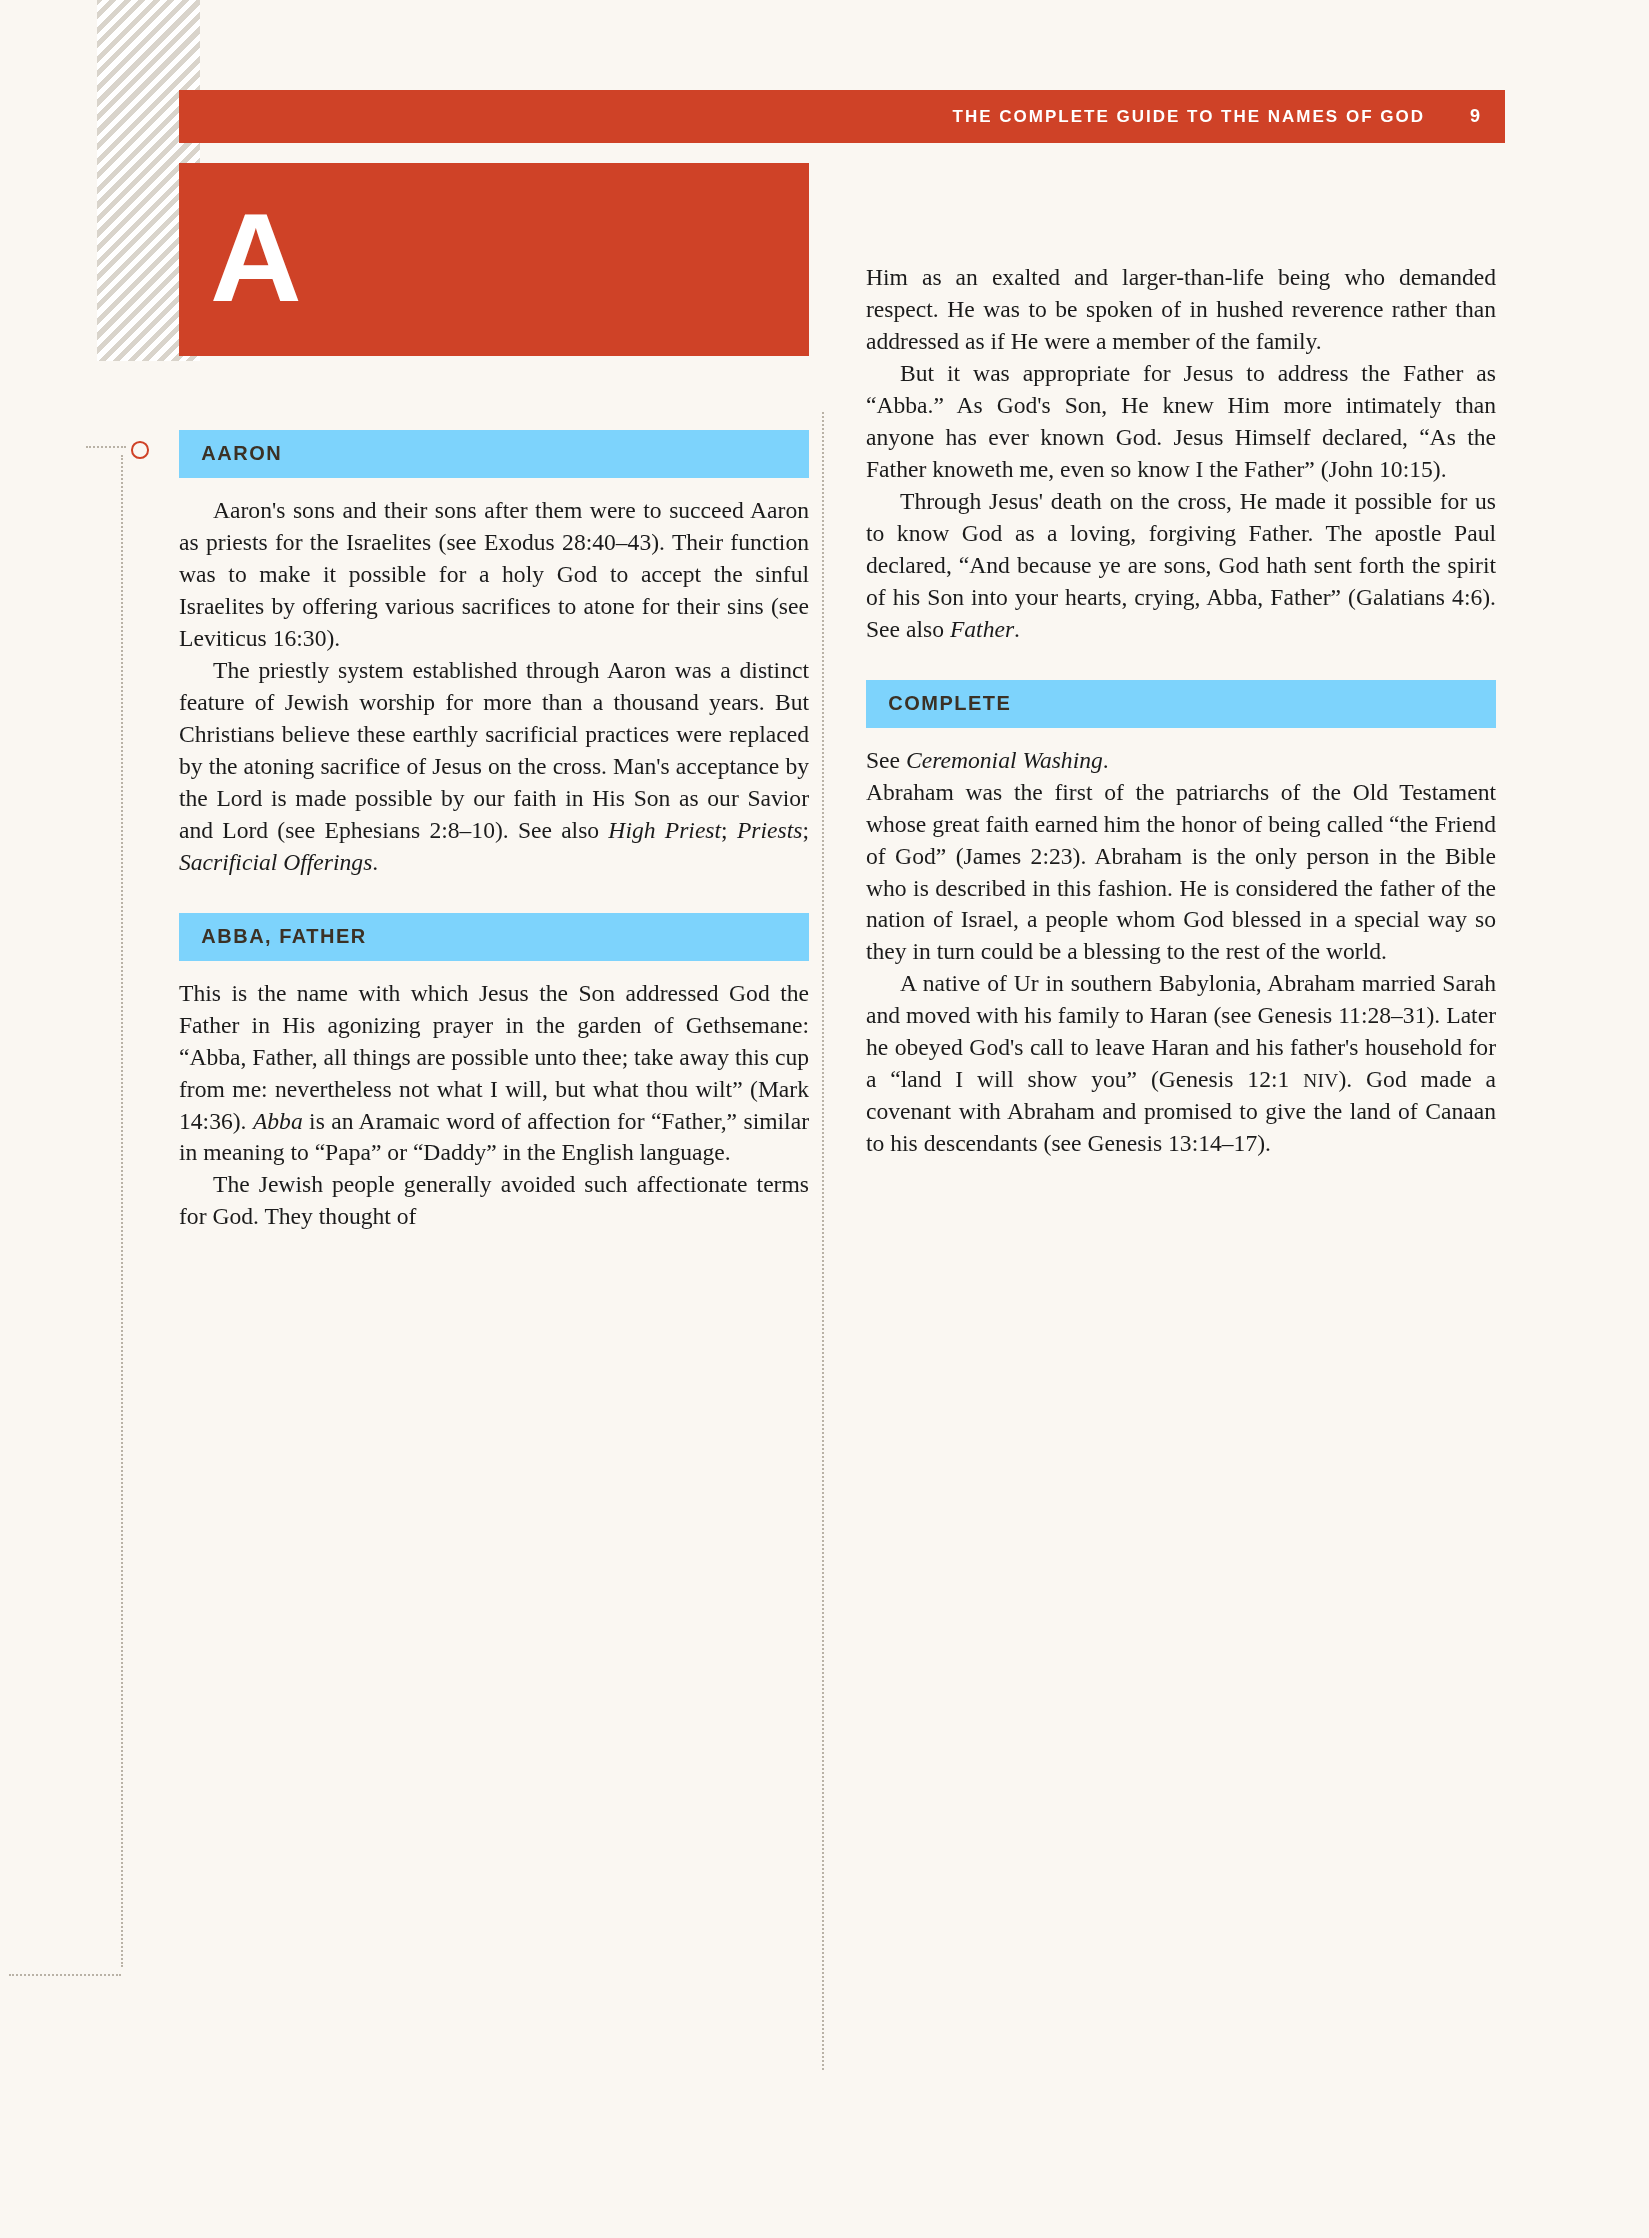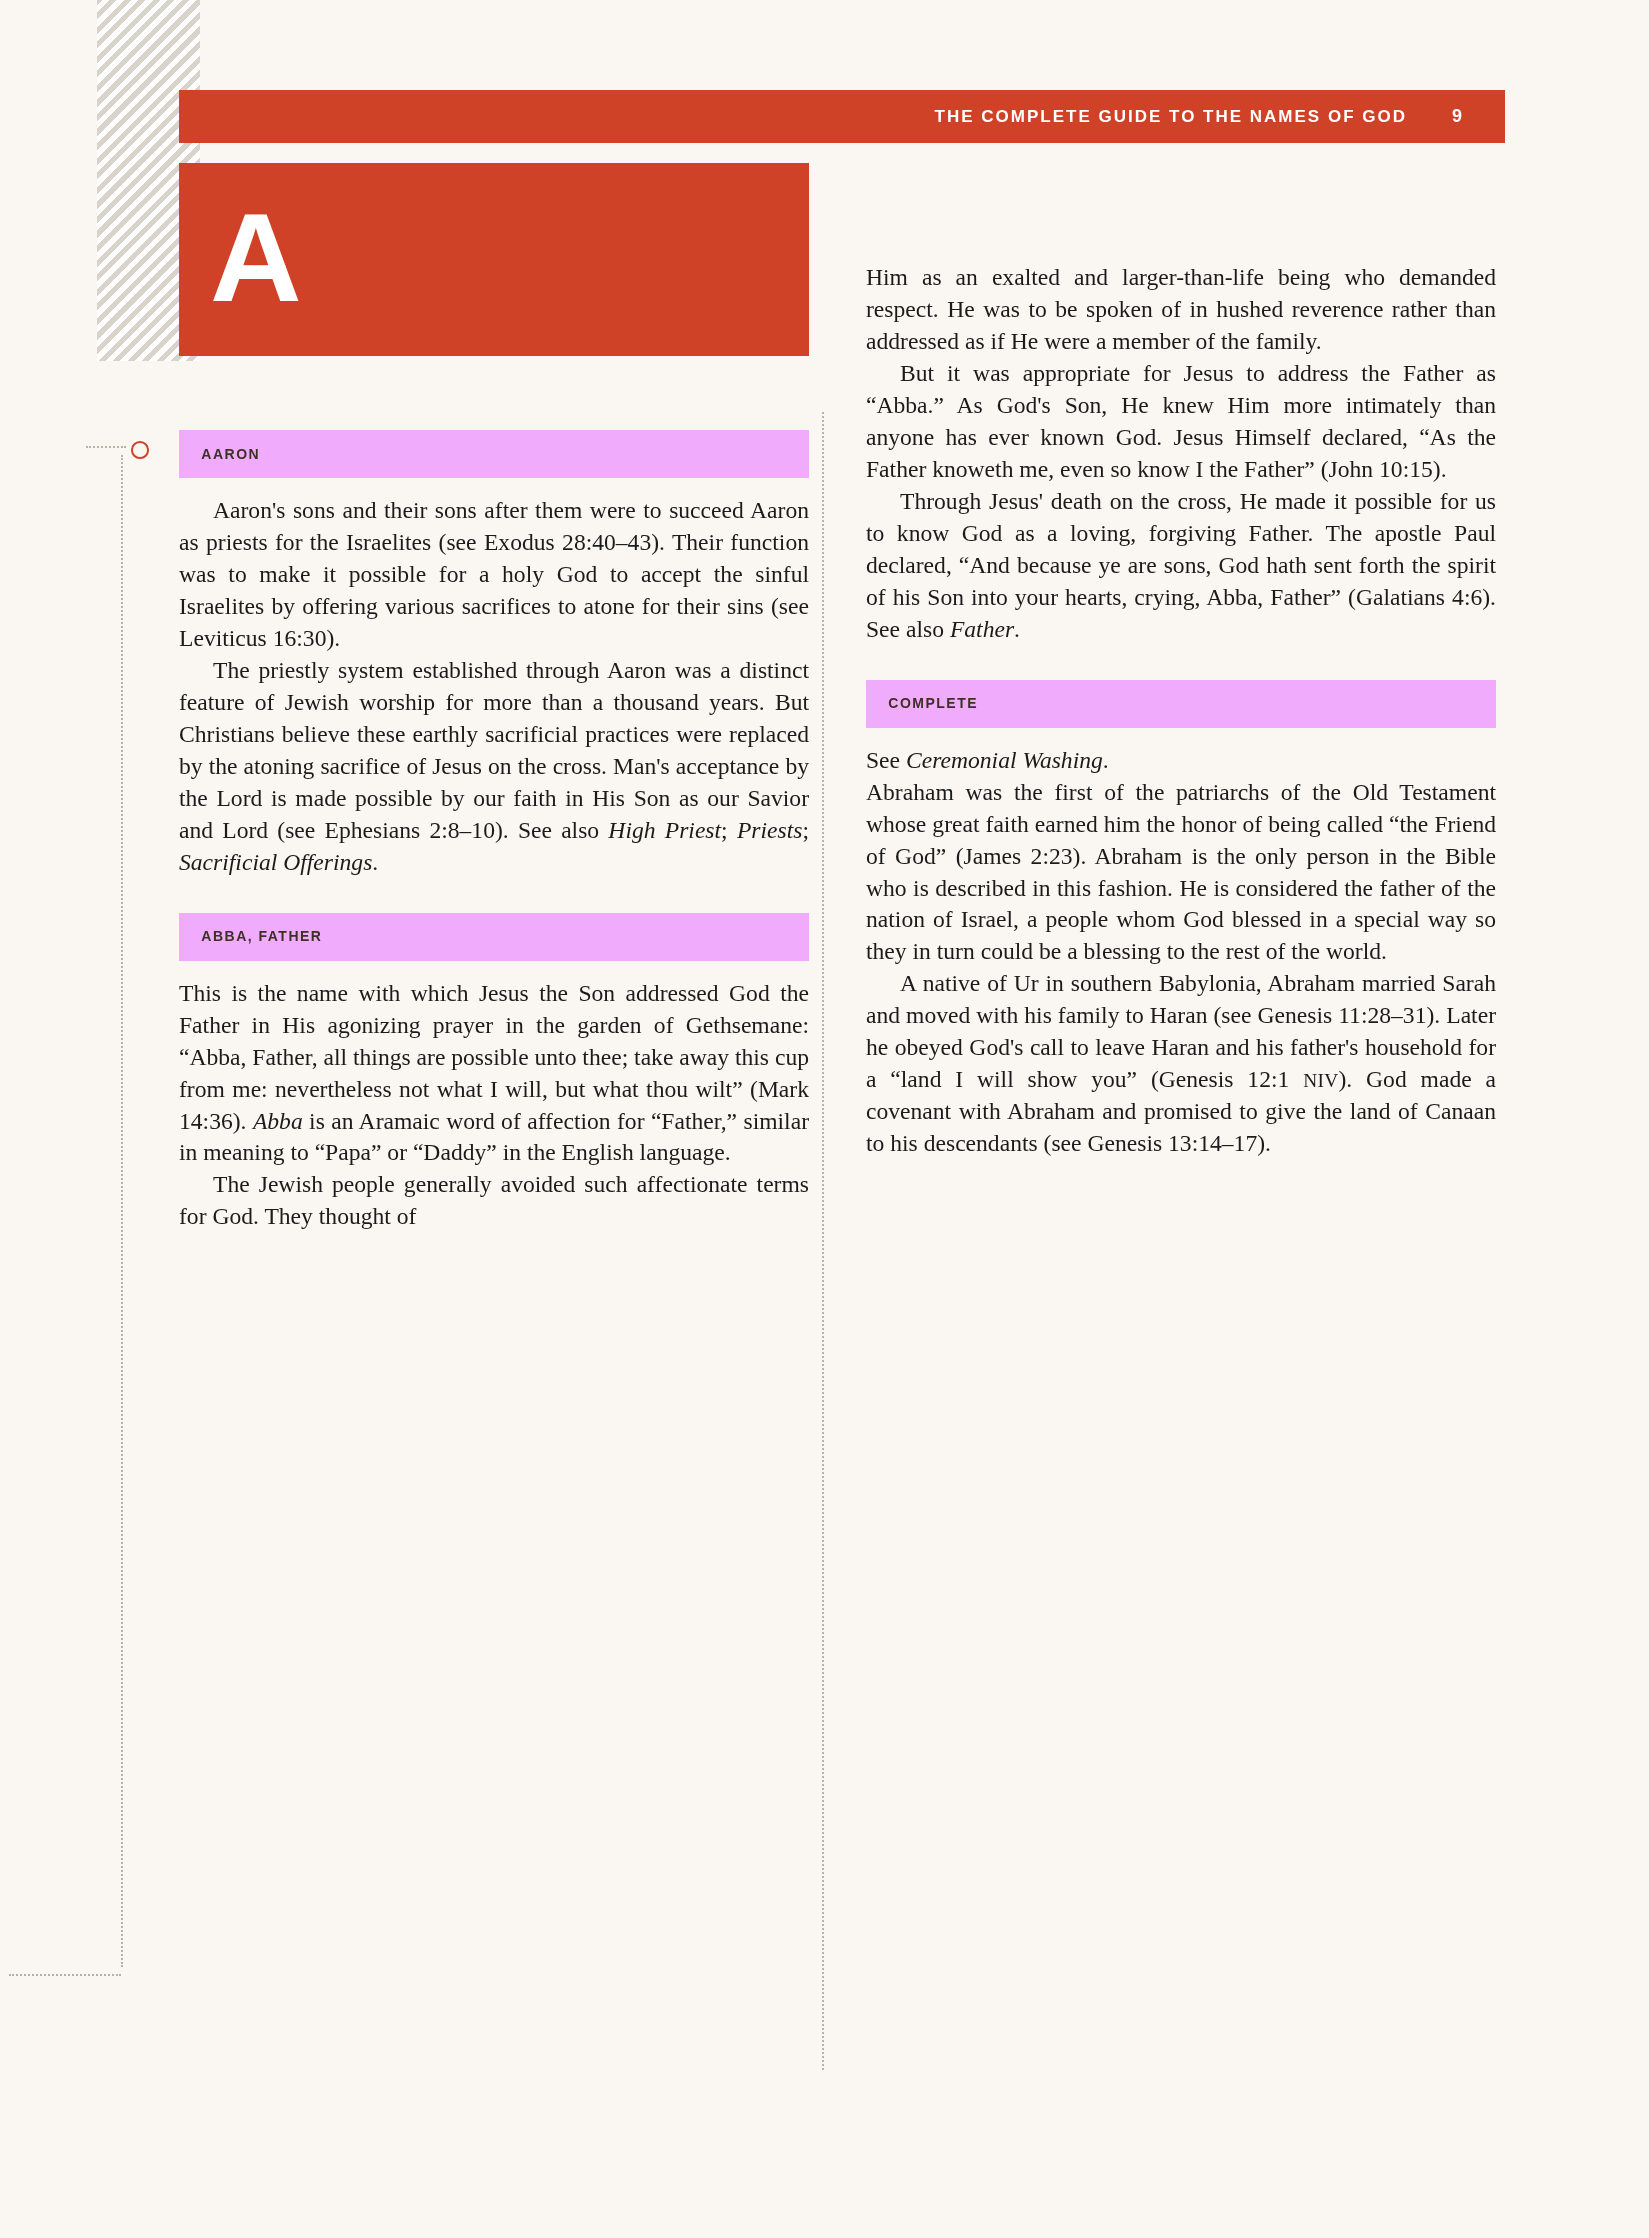--- a/index.html
+++ b/index.html
@@ -37,21 +37,21 @@
     position: absolute;
     left: 179px;
     top: 90px;
     width: 1326px;
     height: 53px;
     background: #cf4227;
     display: flex;
     align-items: center;
     justify-content: flex-end;
     box-sizing: border-box;
-    padding-right: 43px;
+    padding-right: 25px;
   }
   .header-title {
     color: #ffffff;
     font-family: "Liberation Sans", sans-serif;
     font-size: 17px;
     letter-spacing: 2px;
     font-weight: bold;
   }
   .header-page {
     color: #ffffff;
@@ -131,29 +131,29 @@
     width: 630px;
     font-size: 23.6px;
     line-height: 1.355;
     color: #1b1b1b;
     text-align: justify;
   }
   .col-left  { left: 179px;  top: 430px; }
   .col-right { left: 866px; top: 230px; margin-top: 32px; }
 
   .entry-head {
-    background: #f0abfc;
+    background: #7dd3fc;
     height: 48px;
     display: flex;
     align-items: center;
     padding-left: 22.3px;
     box-sizing: border-box;
     margin-bottom: 17px;
     font-family: "Liberation Sans", sans-serif;
-    font-size: 14px;
+    font-size: 20px;
     letter-spacing: 1.5px;
     color: #3b3125;
     font-weight: bold;
   }
   .entry-head.mt { margin-top: 34px; }
 
   p {
     margin: 0;
     text-align: justify;
     text-justify: inter-word;

